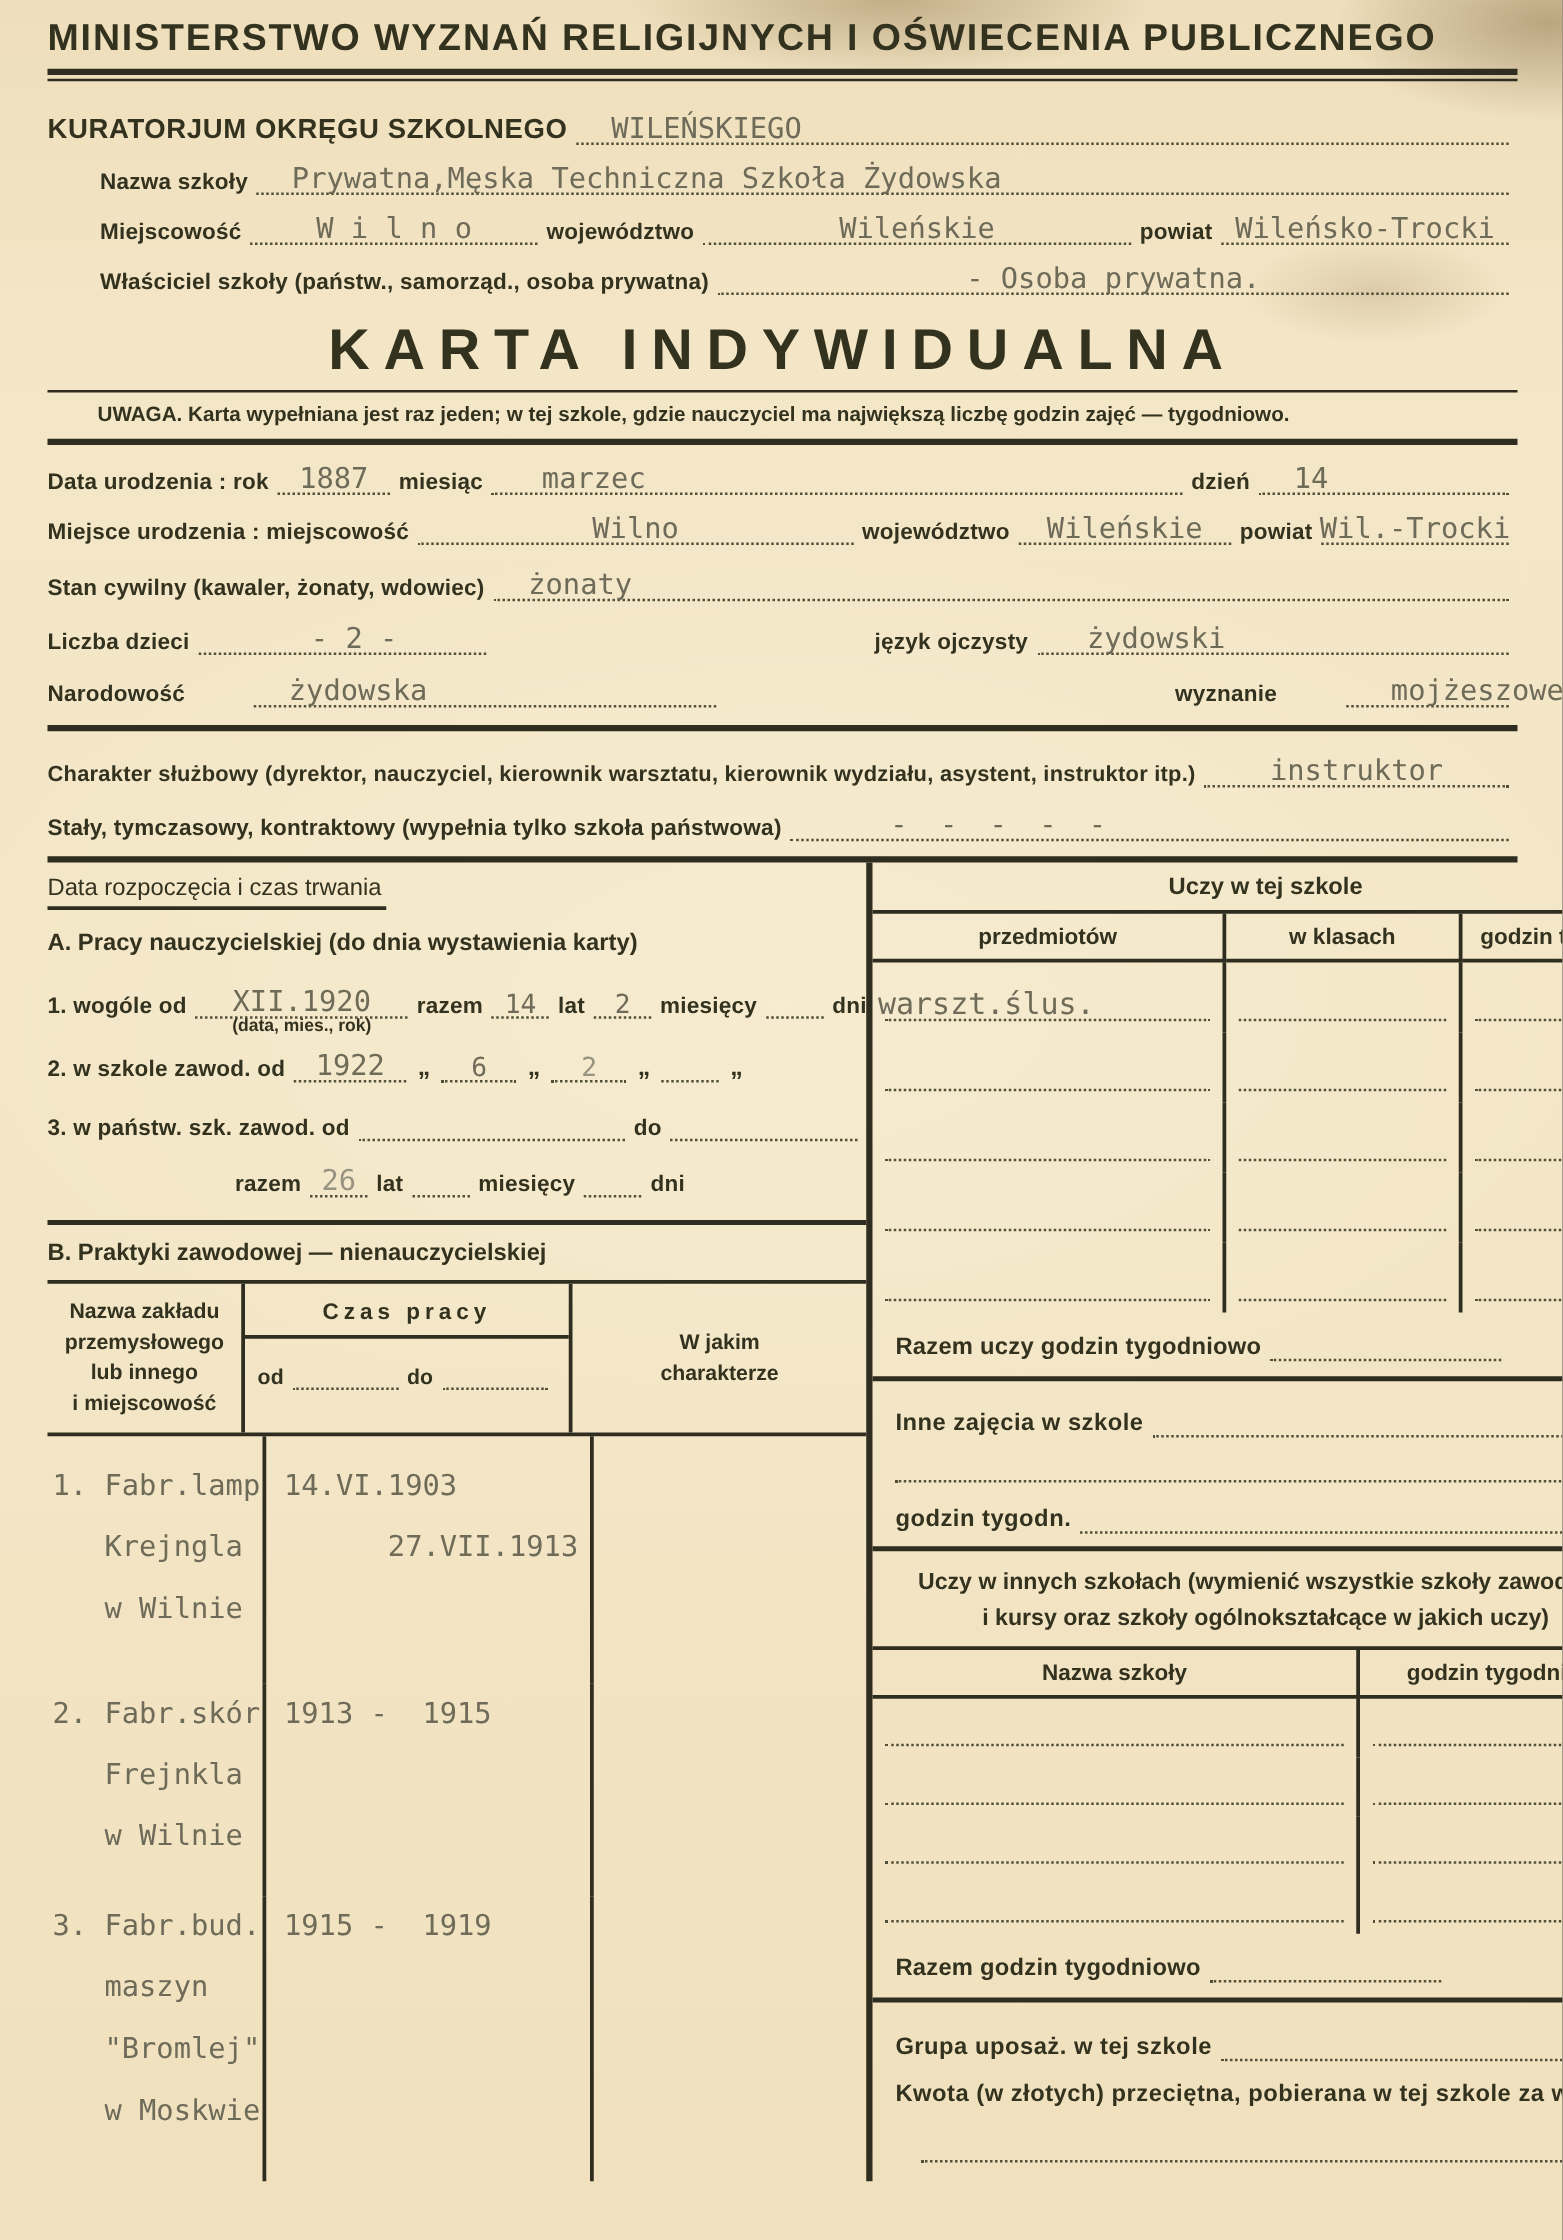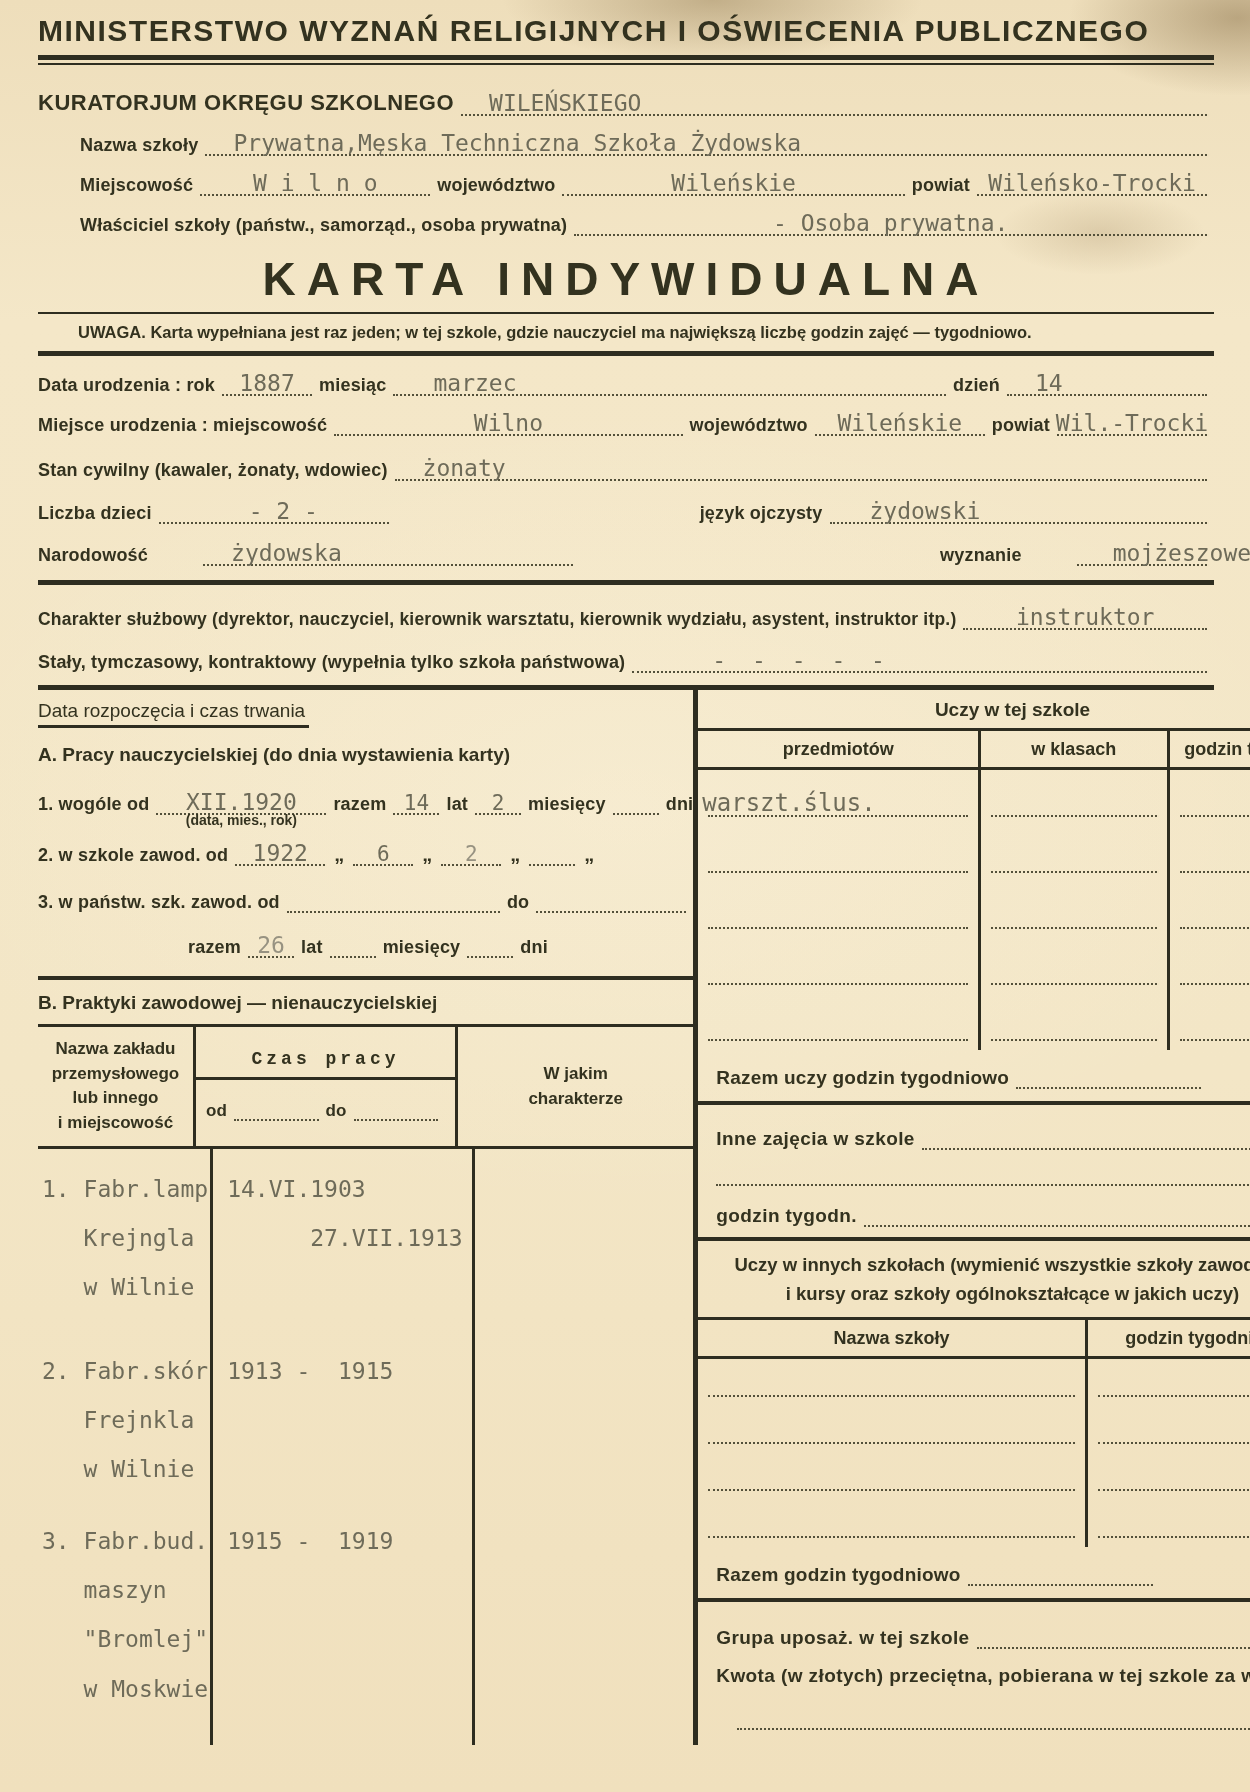--- a/index.html
+++ b/index.html
@@ -49,21 +49,21 @@
   .ditto{font-weight:700;font-size:20px;padding:0 2px;}
   .lrule{border-top:4px solid #2e2d20;margin-top:18px;}
   .lp-b{font-weight:700;font-size:19px;margin-top:12px;}
   .ltable{margin-top:10px;border-top:3px solid #2e2d20;}
   .lt-row{display:flex;}
   .lt-c1{flex:0 0 158px;border-right:3px solid #2e2d20;box-sizing:border-box;}
   .lt-c2{flex:0 0 262px;border-right:3px solid #2e2d20;box-sizing:border-box;}
   .lt-c3{flex:1;}
   .lt-head{border-bottom:3px solid #2e2d20;}
   .lt-head .lt-c1{padding:10px 6px;font-weight:700;font-size:17px;text-align:center;white-space:pre-line;line-height:1.45;}
-  .czas{font-weight:700;font-size:18px;letter-spacing:4px;text-align:center;padding:10px 0 8px;border-bottom:3px solid #2e2d20;margin:12px 0 0 0;font-family:Liberation Mono, monospace;}
+  .czas{font-weight:700;font-size:18px;letter-spacing:4px;text-align:center;padding:10px 0 8px;border-bottom:3px solid #2e2d20;margin:2px 0 0 0;}
   .oddo{display:flex;align-items:flex-end;padding:14px 10px 12px;}
   .oddo .lbl{font-size:17px;}
   .lt-head .lt-c3{display:flex;align-items:center;justify-content:center;font-weight:700;font-size:17px;text-align:center;white-space:pre-line;line-height:1.5;}
   .body-name{padding:16px 2px 0 4px;line-height:2.15;}
   .body-time{padding:16px 2px 0 14px;line-height:2.15;}
   .teach-title{font-weight:700;font-size:19px;text-align:center;padding:9px 0 7px;border-bottom:3px solid #2e2d20;}
   .tg{display:grid;grid-template-columns:45% 30% 25%;}
   .tg .th{font-weight:700;font-size:18px;text-align:center;padding:8px 0 7px;border-bottom:3px solid #2e2d20;}
   .tg .b1,.tg .b2,.tg .th1,.tg .th2{border-right:3px solid #2e2d20;}
   .tg .td{position:relative;height:56px;}

